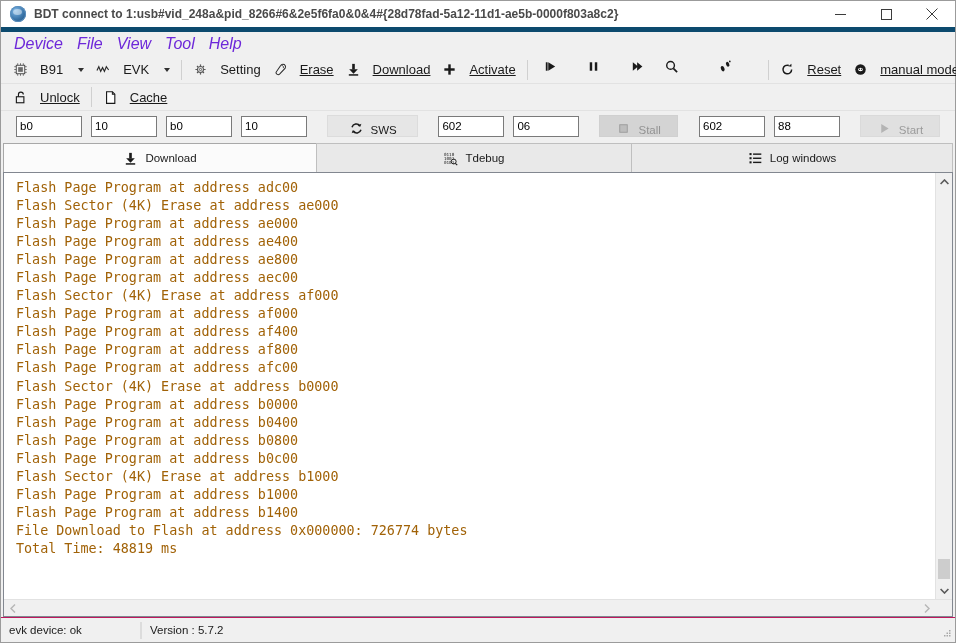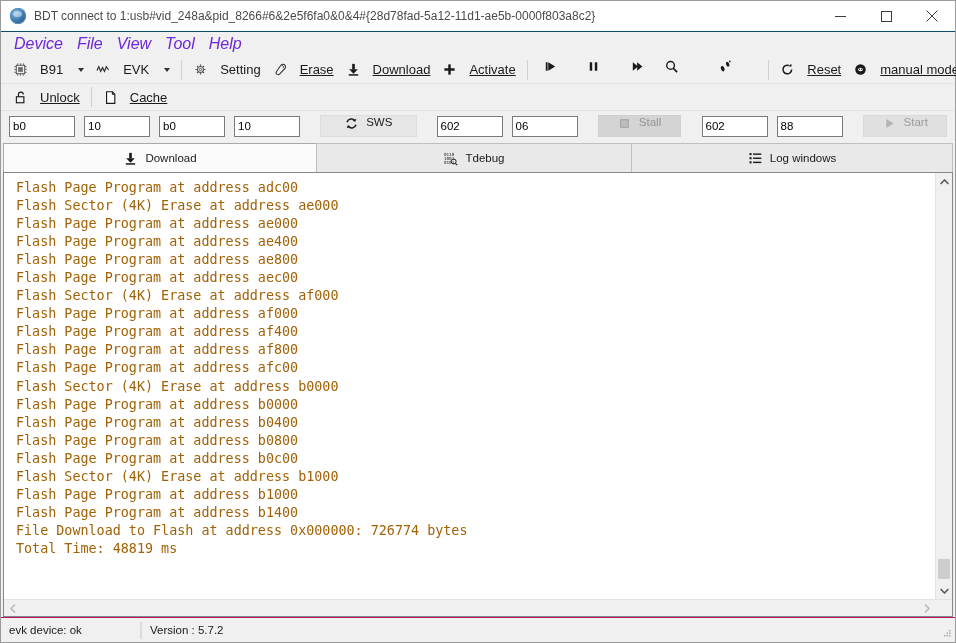--- a/index.html
+++ b/index.html
@@ -15,21 +15,22 @@
     display: flex; flex-direction: column;
     background: #f0f0f0;
     border: 1px solid #9b9b9b;
   }
 
   
   .titlebar {
     height: 31px; flex: 0 0 31px;
     background: #ffffff;
     display: flex; align-items: center;
-    border-bottom: 1px solid #0c4a6e;
+    border-bottom: 5px solid #0c4a6e;
+    font-weight: bold;
   }
   .title-icon {
     width: 16px; height: 16px; margin-left: 9px; margin-right: 8px;
     border-radius: 50%;
     background: radial-gradient(circle at 35% 30%, #7fb8e8 0%, #3a74a8 55%, #1d4a74 100%);
     box-shadow: inset 0 0 0 1px #5a8fbf;
     position: relative; flex: 0 0 16px;
   }
   .title-icon::after {
     content: ""; position: absolute; left: 3px; top: 3px;
@@ -88,32 +89,32 @@
     border-right: 3.5px solid transparent;
     border-top: 4px solid #303030;
   }
   .ico { width: 15px; height: 15px; display: block; flex: 0 0 15px; }
 
   
   .fieldrow {
     height: 30px; flex: 0 0 30px;
     background: #f0f0f0;
     display: flex; align-items: center;
-    padding: 0 8px; gap: 9px;
+    padding: 0 15px; gap: 9px;
   }
   .fld {
     height: 21px; border: 1px solid #7a7a7a;
     background: #ffffff; font-size: 11.5px;
     color: #000; padding: 0 3px;
     font-family: "Liberation Sans", sans-serif;
     line-height: 19px;
   }
   .fld.w65 { width: 66px; }
   .btn-flat {
-    height: 22px; display: flex; align-items: flex-start; justify-content: center;
+    height: 22px; display: flex; align-items: flex-end; justify-content: center;
     gap: 7px; background: #e6e6e6; border: 1px solid #dcdcdc;
     font-size: 11.5px; color: #1a1a1a;
   }
   .btn-flat.sws { width: 128px; }
   .btn-flat.stall { width: 110px; background: #d4d4d4; border-color: #d0d0d0; color: #939393; }
   .btn-flat.start { width: 112px; background: #e0e0e0; border-color: #dadada; color: #9b9b9b; }
   .gap-l { margin-left: 11px; }
   .gap-l2 { margin-left: 12px; }
 
   

